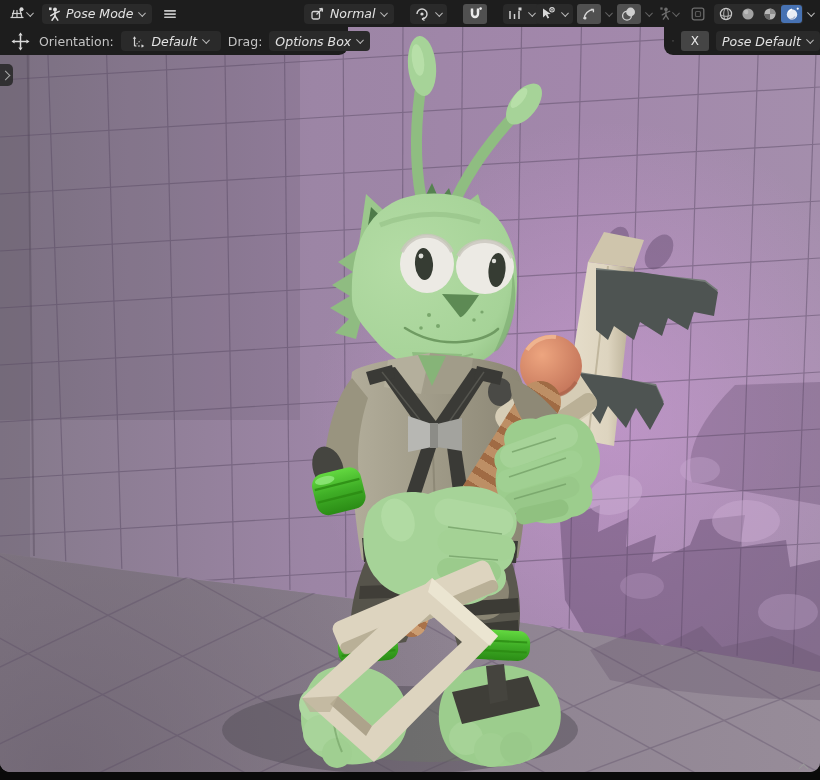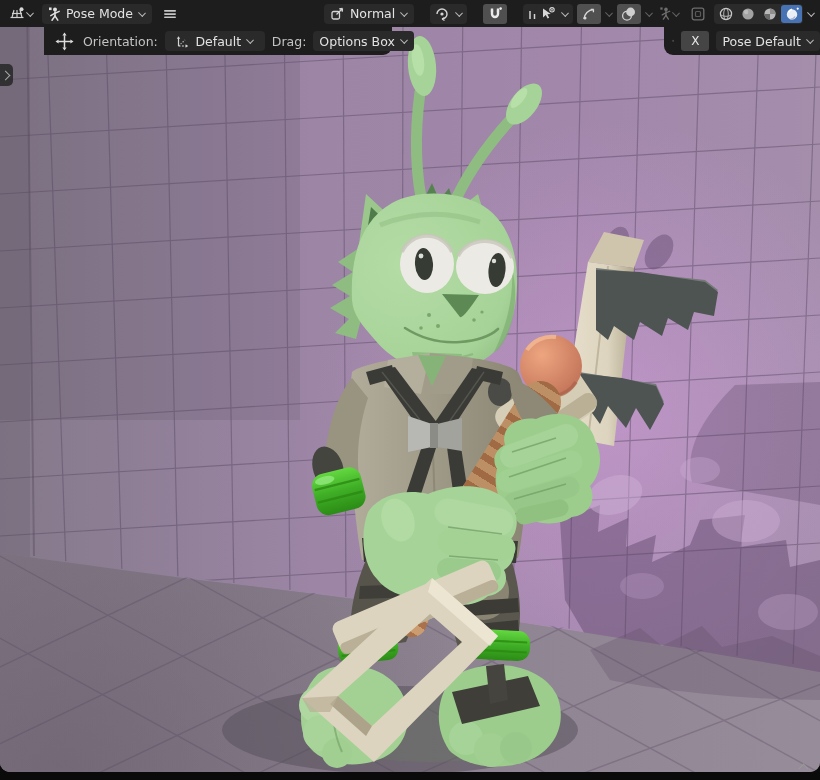--- a/index.html
+++ b/index.html
@@ -4,23 +4,23 @@
 <style>
   html,body{margin:0;padding:0;background:#060606;font-family:"DejaVu Sans","Liberation Sans",sans-serif;}
   .app{position:relative;width:820px;height:780px;background:var(--c-app-bg,#0b0b0b);overflow:hidden;}
   
   .viewport{position:absolute;left:0;top:0;width:820px;height:772px;border-radius:0 0 10px 10px;overflow:hidden;background:#8d8291;}
   svg.scene{position:absolute;left:0;top:0;display:block;}
   
   .row1{position:absolute;left:0;top:0;width:820px;height:27px;background:var(--c-header-bg,#1d1d1d);z-index:10;}
   .cluster{position:absolute;top:0;height:27px;display:flex;align-items:center;gap:6px;}
   .bar2{position:absolute;top:27px;height:28px;background:var(--c-header-bg,#1d1d1d);display:flex;align-items:center;gap:7px;z-index:9;}
-  .bar2.left{left:0;width:348px;border-radius:0 0 9px 0;padding-left:8px;box-sizing:border-box;margin-left:44px;}
+  .bar2.left{left:0;width:348px;border-radius:0 0 9px 0;padding-left:8px;box-sizing:border-box;}
   .bar2.right{right:0;width:156px;border-radius:0 0 0 9px;padding-left:8px;box-sizing:border-box;}
-  .w{display:flex;align-items:center;gap:5px;height:20px;padding:0 6px;background:var(--c-widget-bg,#282828);border-radius:4px;color:var(--c-text,#e2e2e2);font-size:12.5px;white-space:nowrap;cursor:default;}
+  .w{display:flex;align-items:center;gap:5px;height:20px;padding:0 6px;background:var(--c-widget-bg,#282828);border-radius:4px;color:var(--c-text,#e2e2e2);font-size:12.5px;white-space:nowrap;cursor:default;font-style:italic;}
   .lbl{color:#c3c3c3;font-size:12.5px;white-space:nowrap;}
   .ibtn{display:flex;align-items:center;justify-content:center;height:20px;min-width:20px;padding:0 2px;border-radius:3px;color:#d5d5d5;}
   .ibtn.on{background:var(--c-widget-active-bg,#505050);}
   .dim{opacity:.45;}
   .caret{display:inline-block;width:8px;height:8px;position:relative;color:#b9b9b9;flex:0 0 auto;}
   .caret::before{content:'';position:absolute;left:1px;top:0;width:5px;height:5px;border-right:1.4px solid currentColor;border-bottom:1.4px solid currentColor;transform:rotate(45deg) scaleY(.85);}
   .shadepill{display:flex;align-items:center;height:20px;background:#2b2b2b;border-radius:4px;padding:0 1px;gap:1px;}
   .shadebtn{width:21px;height:18px;display:flex;align-items:center;justify-content:center;border-radius:3px;}
   .shadebtn.active{background:var(--c-accent,#4772b3);}
   .xbtn{height:20px;min-width:20px;padding:0 4px;display:flex;align-items:center;justify-content:center;background:#454545;border-radius:3px;color:#e8e8e8;font-size:12px;}
@@ -399,21 +399,21 @@
         <svg class="ic" width="14" height="14" viewBox="0 0 14 14">
           <g fill="#c6c6c6">
               <rect x="1" y="3" width="12" height="1.7" rx="0.8"></rect>
               <rect x="1" y="6.2" width="12" height="1.7" rx="0.8"></rect>
               <rect x="1" y="9.4" width="12" height="1.7" rx="0.8"></rect>
             </g>
         </svg>
       </div>
     </div>
 
-    <div class="cluster" style="left:324px;gap:16px;">
+    <div class="cluster" style="left:304px;gap:16px;">
       <div class="w">
         <svg class="ic" width="15" height="15" viewBox="0 0 15 15">
           <rect x="2" y="5.5" width="7.5" height="7.5" rx="1.5" stroke="#d5d5d5" stroke-width="1.3" fill="none"></rect>
           <path d="M6.5,8.5 L12.5,2.5 M12.5,2.5 L9.2,2.8 M12.5,2.5 L12.2,5.8" stroke="#d5d5d5" stroke-width="1.3" fill="none"></path>
         </svg>
         <span>Normal</span>
         <span class="caret"></span>
       </div>
       <div class="w" style="padding:0 4px;">
         <svg class="ic" width="16" height="16" viewBox="0 0 16 16">

